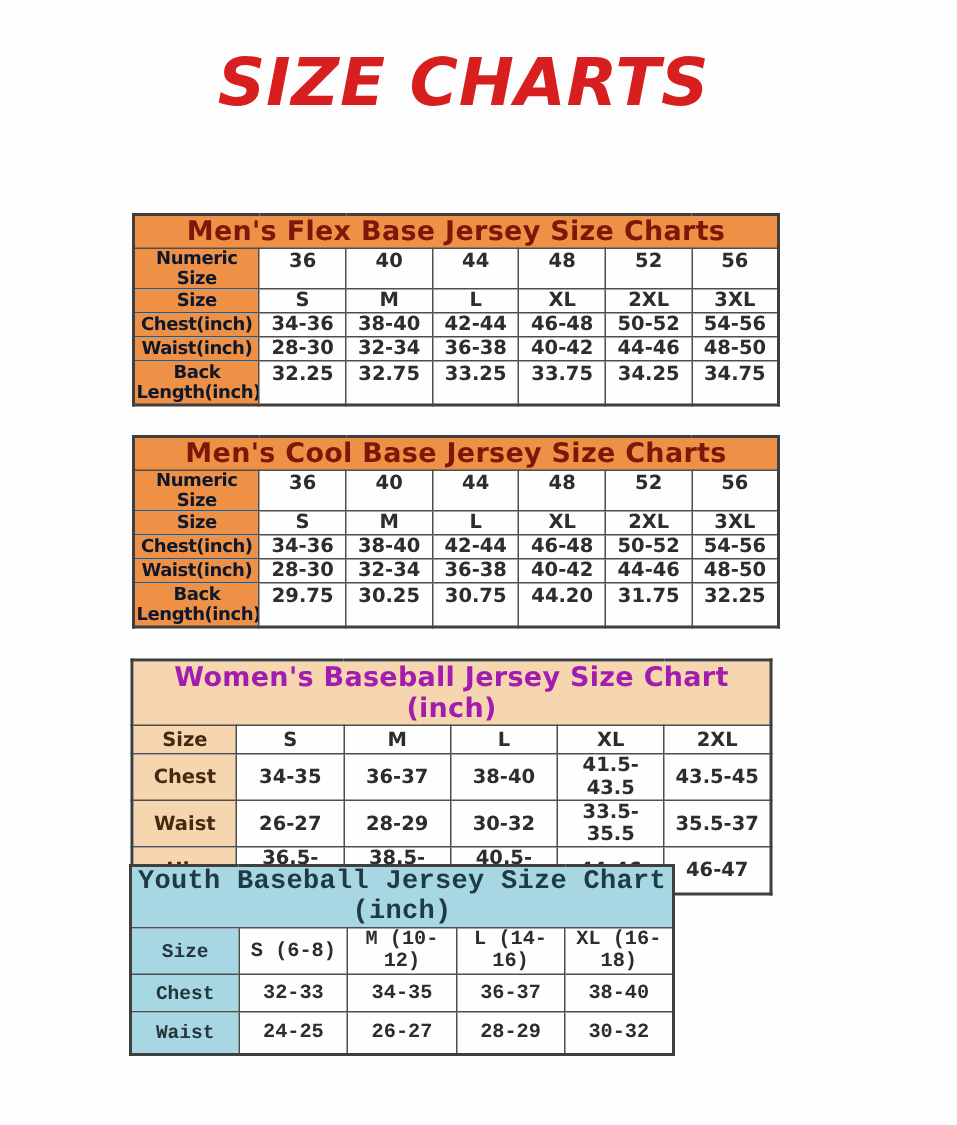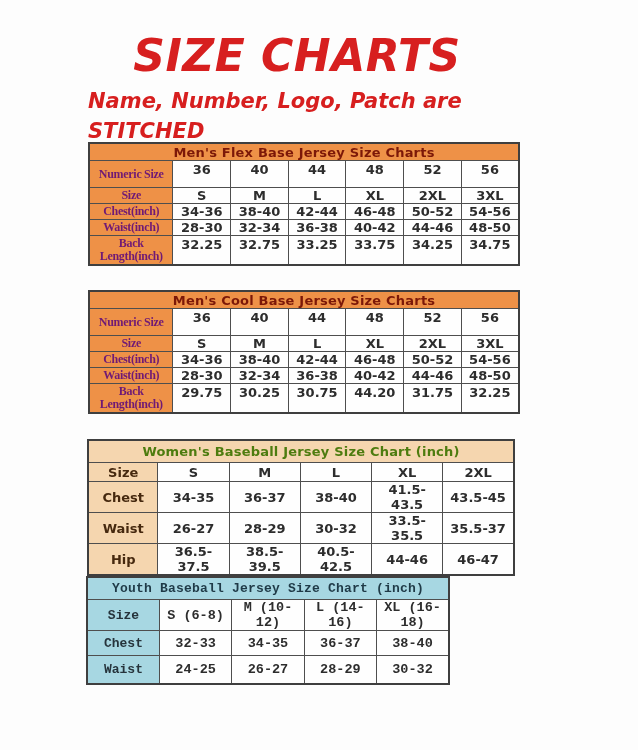--- a/index.html
+++ b/index.html
@@ -12,21 +12,21 @@
     position: relative;
     width: 638px;
     height: 750px;
     background: #fdfdfd;
     overflow: hidden;
   }
   
   #main-title {
     position: absolute;
     top: 30px;
-    left: 4px;
+    left: 16px;
     width: 586px;
     text-align: center;
     font-size: 44px;
     font-weight: bold;
     font-style: italic;
     color: #d71f1f;
     letter-spacing: 0.5px;
     white-space: nowrap;
   }
   #subtitle {
@@ -54,57 +54,56 @@
     font-weight: bold;
     padding: 0 1px;
     overflow: hidden;
   }
   .size-table td {
     background: #fefefe;
     color: #2d2d2d;
     font-size: 13px;
   }
   .size-table thead th.ttl {
-    font-size: 13px;
+    font-size: 18px;
     letter-spacing: 0.2px;
   }
   
   .t-men { left: 88px; width: 432px; }
   #table-mens-flex { top: 142px; }
   #table-mens-cool { top: 290px; }
   .t-men thead th.ttl {
     height: 16px;
     background: #ee9147;
     color: #7c1808;
   }
   .t-men tbody th {
     background: #ee9147;
-    color: #701a75;
+    color: #0f172a;
     font-size: 12px;
     line-height: 13px;
     letter-spacing: -0.3px;
-    font-family: Liberation Serif, serif;
   }
   .t-men tbody tr:nth-child(1) { height: 27px; }
   .t-men tbody tr:nth-child(2) { height: 16px; }
   .t-men tbody tr:nth-child(3) { height: 15px; }
   .t-men tbody tr:nth-child(4) { height: 15px; }
   .t-men tbody tr:nth-child(5) { height: 29px; }
   .t-men tbody tr:nth-child(1) td,
   .t-men tbody tr:nth-child(5) td {
     vertical-align: top;
     line-height: 15px;
     padding-top: 1px;
   }
   
   .t-women { left: 87px; top: 439px; width: 428px; }
   .t-women thead th.ttl {
     height: 21px;
     background: #f5d6af;
-    color: #4d7c0f;
+    color: #a21caf;
   }
   .t-women tbody th {
     background: #f5d6af;
     color: #46290f;
     font-size: 13px;
   }
   .t-women tbody tr { height: 19px; }
   
   .t-youth { left: 86px; top: 576px; width: 364px; font-family: Liberation Mono, monospace; }
   .t-youth thead th.ttl {
@@ -122,24 +121,20 @@
   .t-youth tbody tr:nth-child(2) { height: 25px; }
   .t-youth tbody tr:nth-child(3) { height: 28px; }
 </style>
 </head>
 <body>
 
 <div id="page">
 
   <div id="main-title">SIZE CHARTS</div>
 
-  <div id="subtitle">
-    <div>Name, Number, Logo, Patch are STITCHED</div>
-    <div>on Jersey</div>
-  </div>
 
   <table id="table-mens-flex" class="size-table t-men">
     <colgroup>
       <col style="width:19.5%">
       <col style="width:13.4%">
         <col style="width:13.4%">
         <col style="width:13.4%">
       <col style="width:13.4%">
         <col style="width:13.4%">
         <col style="width:13.4%">

